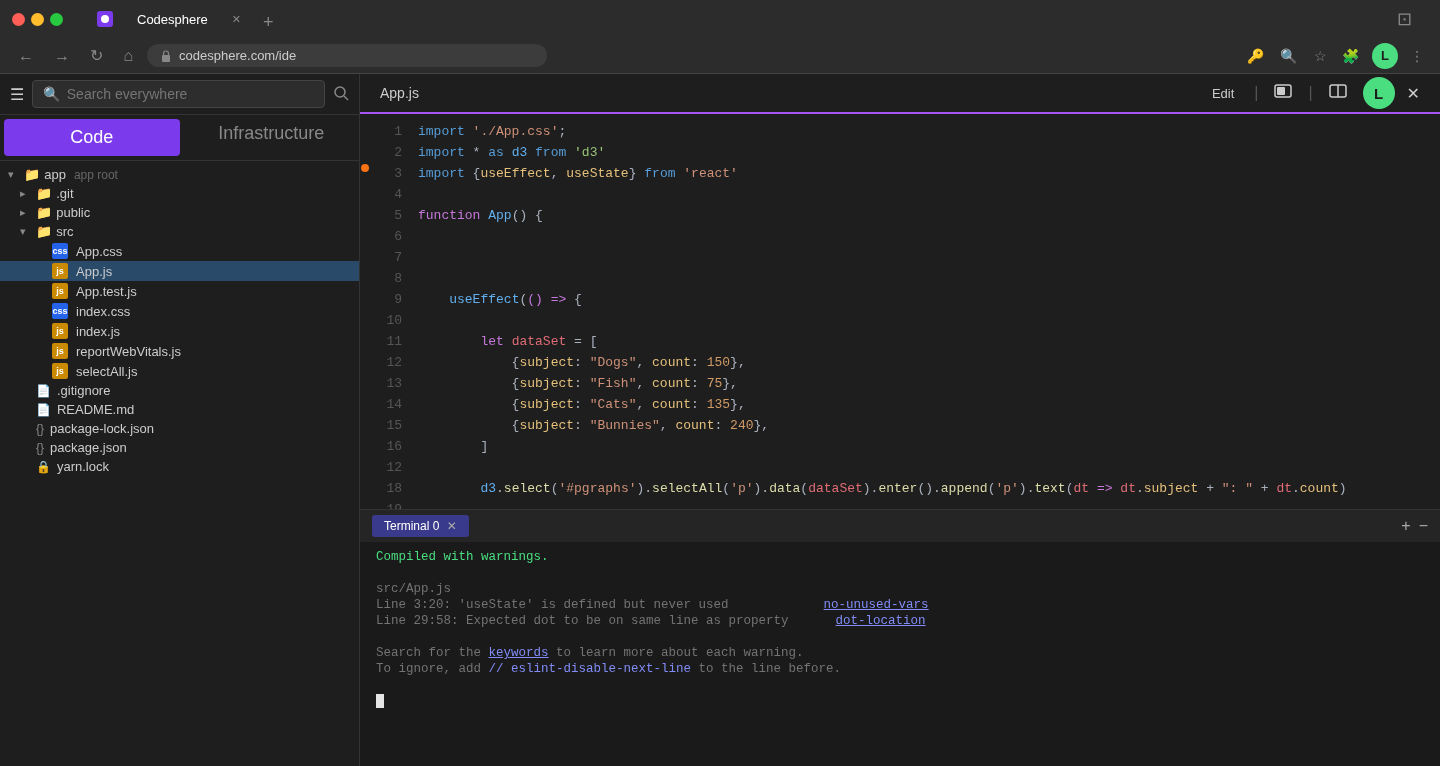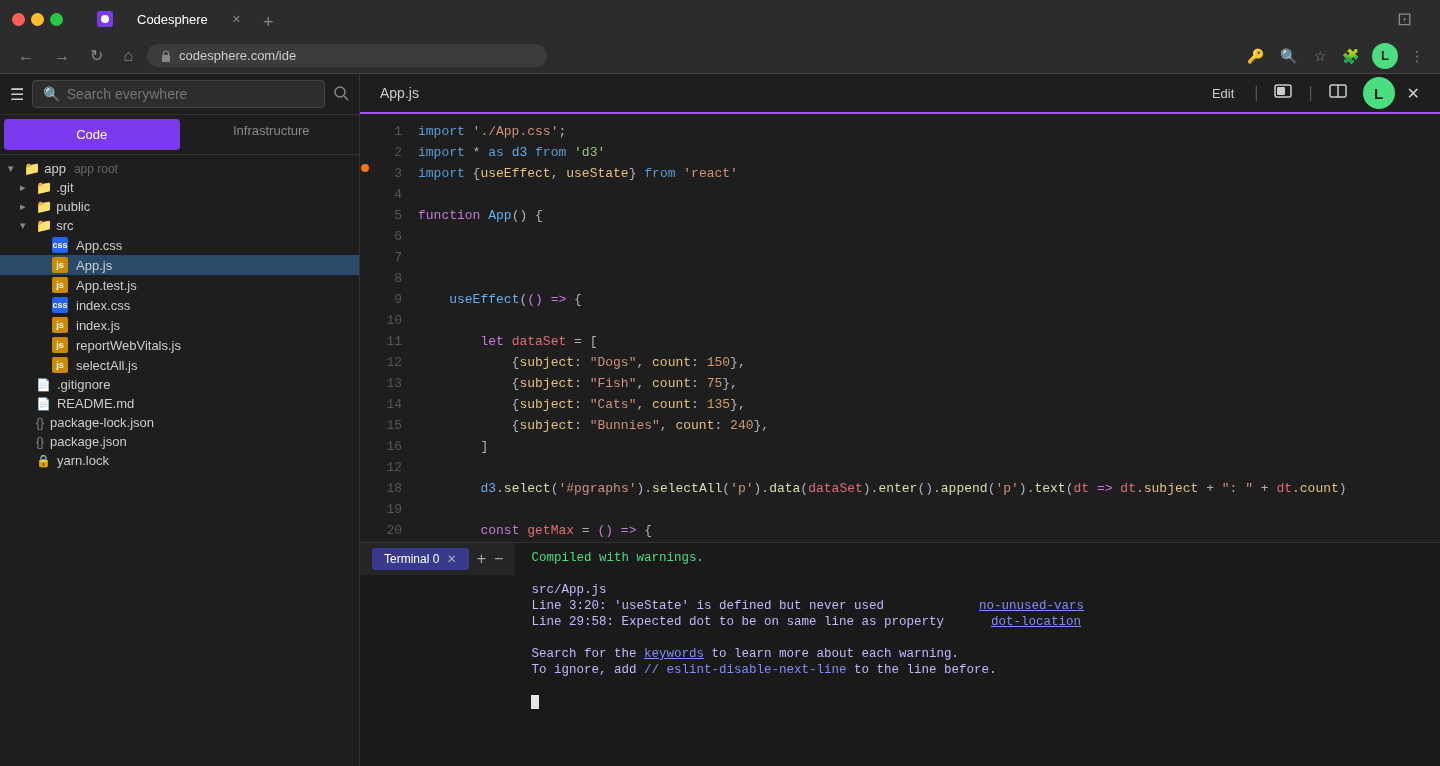--- a/index.html
+++ b/index.html
@@ -33,21 +33,21 @@
 
     
     .sidebar { width: 360px; background: #1e1e1e; display: flex; flex-direction: column; border-right: 1px solid #333; flex-shrink: 0; }
     .sidebar-header { display: flex; align-items: center; padding: 6px 10px; border-bottom: 1px solid #333; gap: 8px; }
     .hamburger-btn { background: none; border: none; color: #ccc; cursor: pointer; font-size: 16px; }
     .search-box { flex: 1; background: #2d2d2d; border-radius: 4px; padding: 5px 10px; display: flex; align-items: center; gap: 6px; border: 1px solid #444; }
     .search-input { background: none; border: none; color: #ccc; font-size: 14px; flex: 1; outline: none; }
     .search-icon-btn { background: none; border: none; color: #888; cursor: pointer; }
 
     .sidebar-tabs { display: flex; border-bottom: 1px solid #333; }
-    .sidebar-tab { flex: 1; padding: 8px; text-align: center; font-size: 13px; color: #888; cursor: pointer; border-bottom: 2px solid transparent; }
+    .sidebar-tab { flex: 1; padding: 8px; text-align: center; font-size: 18px; color: #888; cursor: pointer; border-bottom: 2px solid transparent; }
     .sidebar-tab.active { color: #fff; background: #7c3aed; border-radius: 4px; margin: 4px; border-bottom: none; }
 
     .file-tree { flex: 1; overflow-y: auto; padding: 4px 0; font-size: 13px; color: #ccc; }
     .tree-item { display: flex; align-items: center; padding: 2px 8px; cursor: pointer; gap: 4px; }
     .tree-item.selected { background: #2a4a6a; }
     .tree-indent-1 { padding-left: 20px; }
     .tree-indent-2 { padding-left: 36px; }
     .tree-icon { font-size: 11px; color: #888; width: 12px; }
     .file-icon { width: 16px; height: 16px; border-radius: 2px; display: inline-flex; align-items: center; justify-content: center; font-size: 9px; font-weight: bold; flex-shrink: 0; }
     .folder-icon { color: #c8a958; font-size: 13px; }
@@ -80,30 +80,30 @@
     .str { color: #98c379; } 
     .str2 { color: #ce9178; font-family: Liberation Mono, monospace; } 
     .num { color: #d19a66; } 
     .prop { color: #e5c07b; } 
     .var { color: #e06c75; } 
     .punct { color: #abb2bf; }
     .method { color: #dcdcaa; }
     .arrow { color: #c678dd; }
 
     
-    .terminal-area { height: 224px; background: #1a1a1a; border-top: 1px solid #333; display: flex; flex-direction: row; }
+    .terminal-area { height: 257px; background: #1a1a1a; border-top: 1px solid #333; display: flex; flex-direction: column; }
     .terminal-header { display: flex; align-items: center; background: #252525; padding: 0 12px; height: 32px; gap: 8px; }
     .terminal-tab { background: #3a3a8c; color: #fff; font-size: 12px; padding: 4px 12px; border-radius: 3px; }
     .terminal-tab-close { color: #aaa; background: none; border: none; cursor: pointer; font-size: 12px; margin-left: 4px; }
     .terminal-actions { margin-left: auto; display: flex; gap: 8px; }
     .term-action-btn { background: none; border: none; color: #aaa; cursor: pointer; font-size: 16px; }
     .terminal-content { flex: 1; padding: 8px 16px; font-family: 'Menlo', 'Monaco', 'Courier New', monospace; font-size: 12.5px; overflow: auto; }
     .term-line { margin-bottom: 2px; }
     .term-green { color: #4ade80; }
-    .term-white { color: #c4b5fd; }
+    .term-white { color: #737373; }
     .term-link { color: #818cf8; text-decoration: underline; cursor: pointer; margin-top: 38px; }
     .term-cursor { display: inline-block; width: 8px; height: 14px; background: #e5e5e5; vertical-align: text-bottom; animation: blink 1s step-end infinite; }
     @keyframes blink { 0%, 100% { opacity: 1; } 50% { opacity: 0; } }
   </style>
 </head>
 <body>
 
 <div class="browser-chrome">
   <div class="traffic-lights">
     <div class="traffic-light tl-red"></div>

